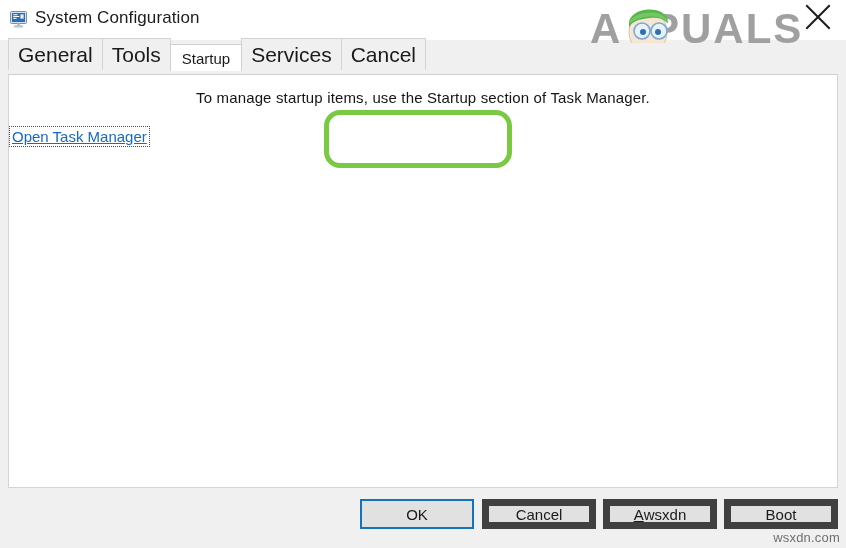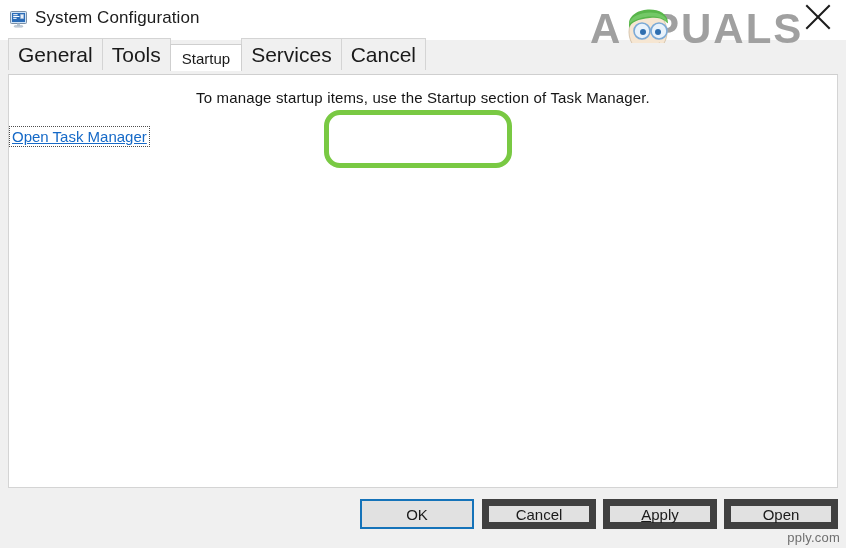--- a/index.html
+++ b/index.html
@@ -284,22 +284,22 @@
 
   <div id="footer">
     <button class="btn default" id="btn-ok">
       <span>OK</span>
     </button>
     <button class="btn" id="btn-cancel">
       <span>Cancel</span>
     </button>
     <button class="btn" id="btn-apply">
       <span class="accel">A</span>
-        <span>pply</span>
+        <span>wsxdn</span>
     </button>
     <button class="btn" id="btn-help">
-      <span>Open</span>
+      <span>Boot</span>
     </button>
 
-    <div id="watermark">pply.com</div>
+    <div id="watermark">wsxdn.com</div>
   </div>
 
 </div>
 
 </body></html>

